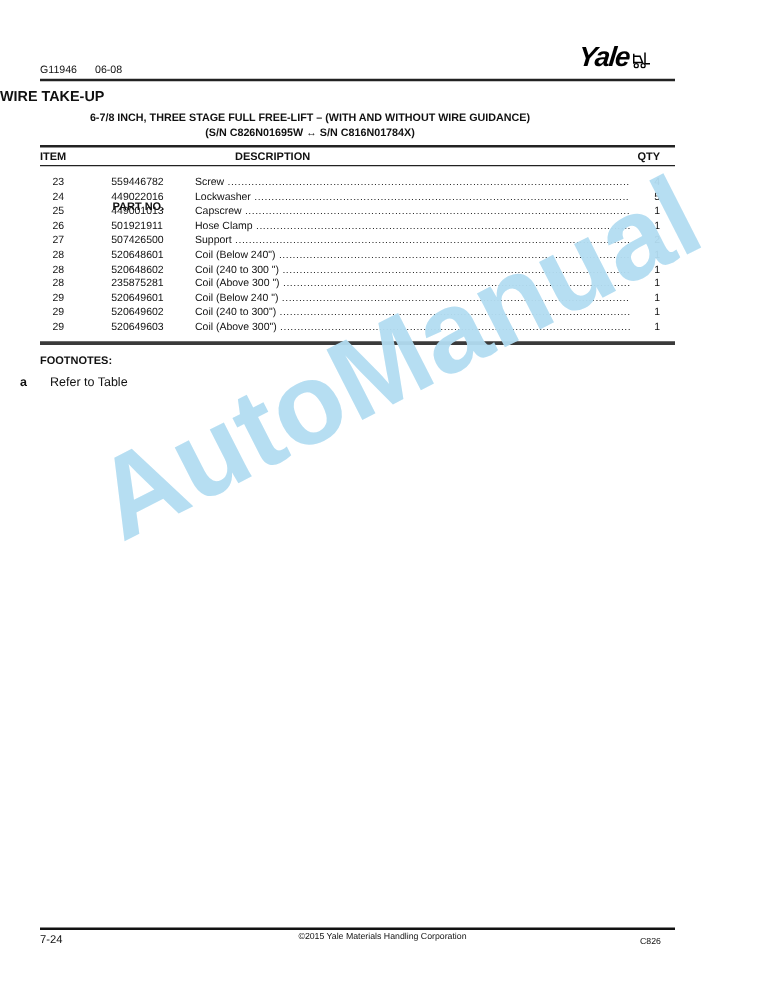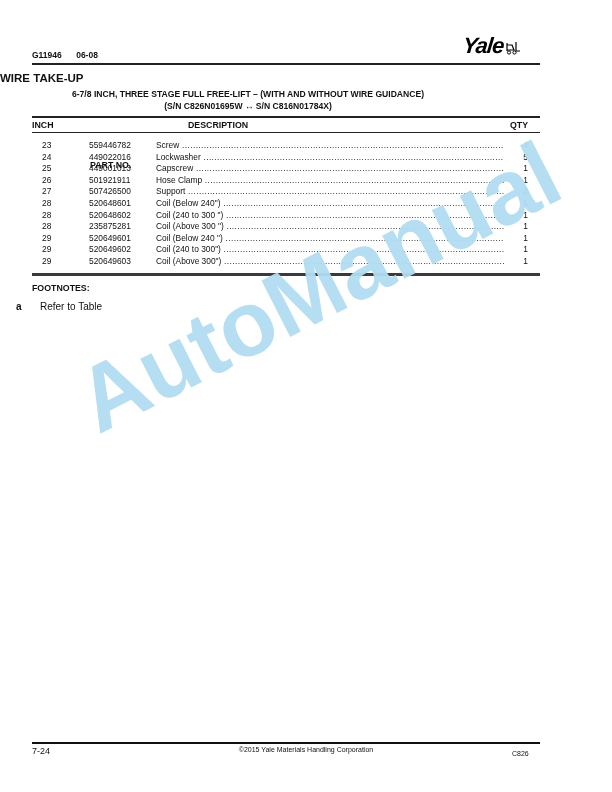--- a/index.html
+++ b/index.html
@@ -1,21 +1,21 @@
 <!DOCTYPE html>
 <html><head>
   <meta charset="utf-8">
   <style>
     html, body { margin: 0; padding: 0; }
     body {
       width: 612px; height: 792px; background: #ffffff; position: relative;
       font-family: "Liberation Sans", sans-serif; color: #111; overflow: hidden;
     }
     .header-left { position: absolute; left: 32px; top: 50px; font-size: 8.5px; }
-    .header-left span { margin-right: 12px; font-weight: bold; }
+    .header-left span { margin-right: 12px; }
     .logo { position: absolute; left: 463px; top: 35px; display: flex; align-items: flex-end; }
     .logo-text { font-family: "Liberation Sans", sans-serif; font-weight: 900; font-style: italic;
       font-size: 22px; letter-spacing: -1px; color: #000; line-height: 22px; transform: skewX(-6deg); }
     .logo-icon { margin-left: 2px; margin-bottom: 2px; }
     .header-rule { position: absolute; left: 32px; top: 63px; width: 508px; height: 2px; background: #222; }
     .title { position: absolute; left: 0; width: 612px; top: 72px; text-align: left;
       font-weight: bold; font-size: 11.5px; }
     .subtitle { position: absolute; left: 0; width: 496px; text-align: center; font-weight: bold; font-size: 8.6px; }
     .sub1 { top: 89px; } .sub2 { top: 101px; }
     .rule { position: absolute; left: 32px; width: 508px; background: #222; }
@@ -59,21 +59,21 @@
     <circle cx="9.5" cy="11.5" r="1.6" fill="none" stroke="#000" stroke-width="1"></circle>
   </svg>
 </div>
 <div class="header-rule"></div>
 
 <div class="title">WIRE TAKE-UP</div>
 <div class="subtitle sub1">6-7/8 INCH, THREE STAGE FULL FREE-LIFT – (WITH AND WITHOUT WIRE GUIDANCE)</div>
 <div class="subtitle sub2">(S/N C826N01695W ↔ S/N C816N01784X)</div>
 
 <div class="rule rule-top"></div>
-<div class="th th-item">INCH</div>
+<div class="th th-item">ITEM</div>
 <div class="th th-part">PART NO.</div>
 <div class="th th-desc">DESCRIPTION</div>
 <div class="th th-qty">QTY</div>
 <div class="rule rule-head"></div>
 
 <div class="rows">
   <div class="row">
     <span class="c-item">23</span>
     <span class="c-part">559446782</span>
     <span class="c-desc"><span>Screw</span><span class="dots"> ................................................................................................................................................</span></span>

